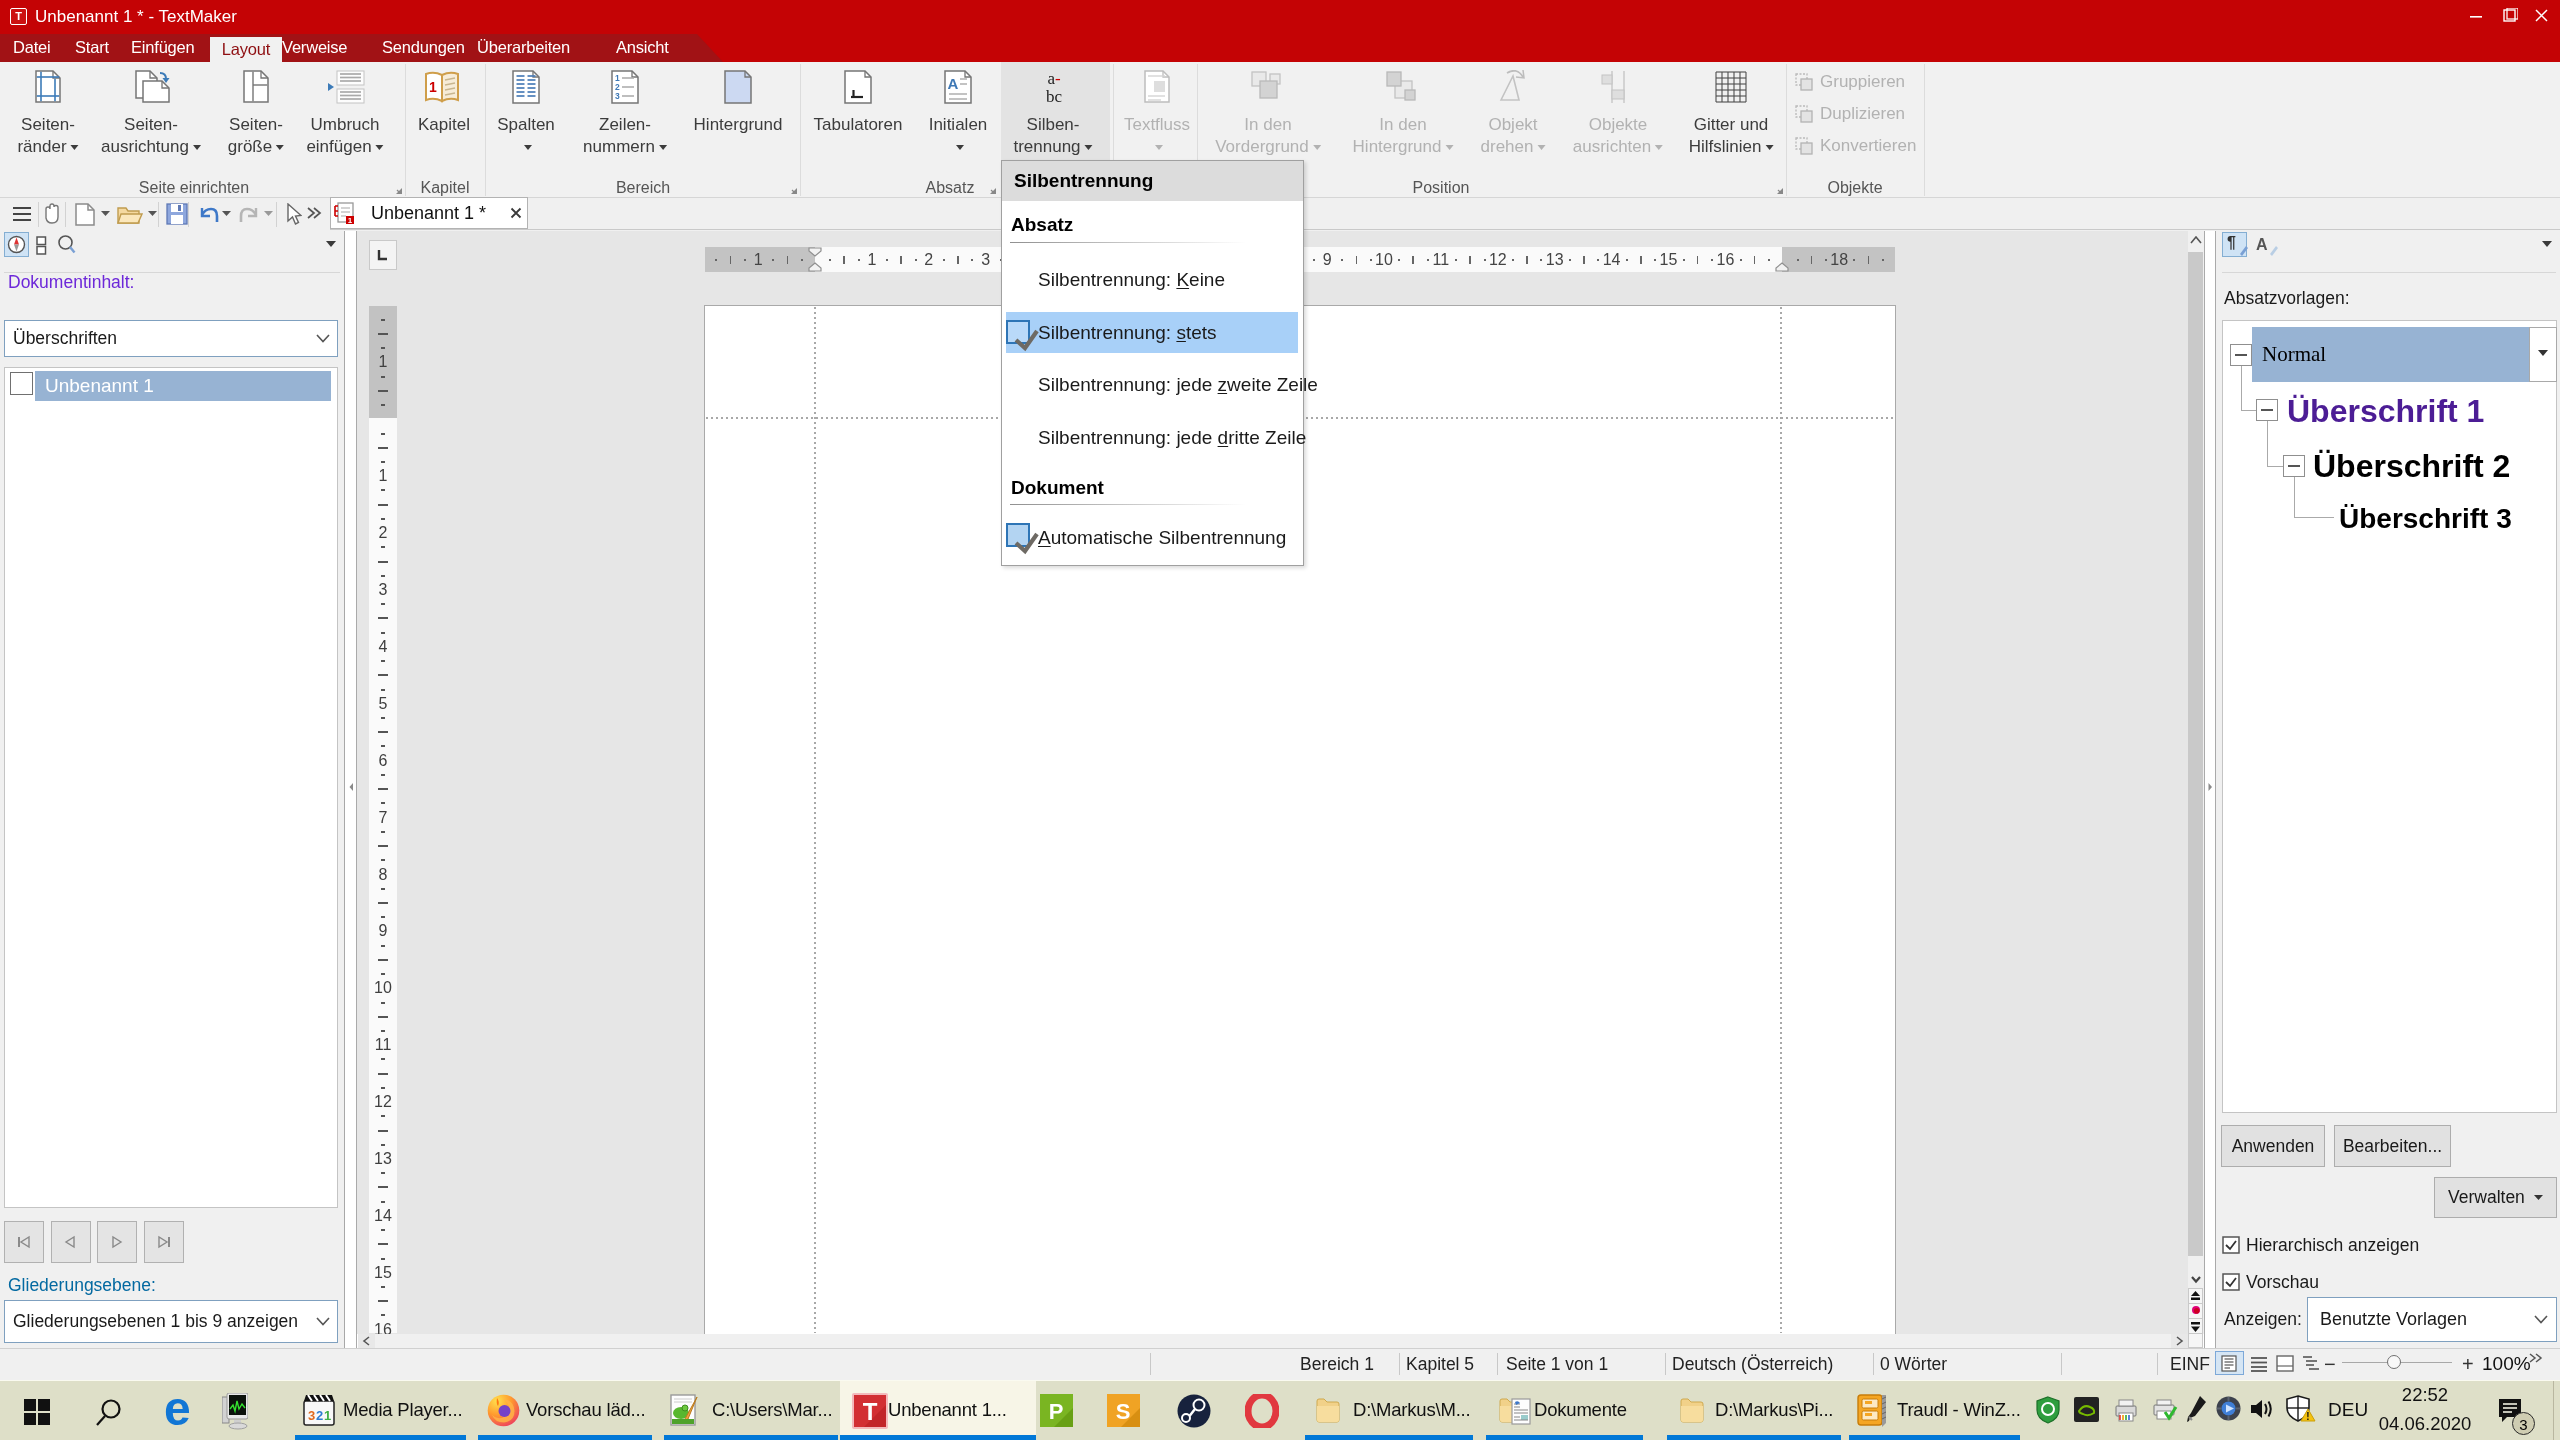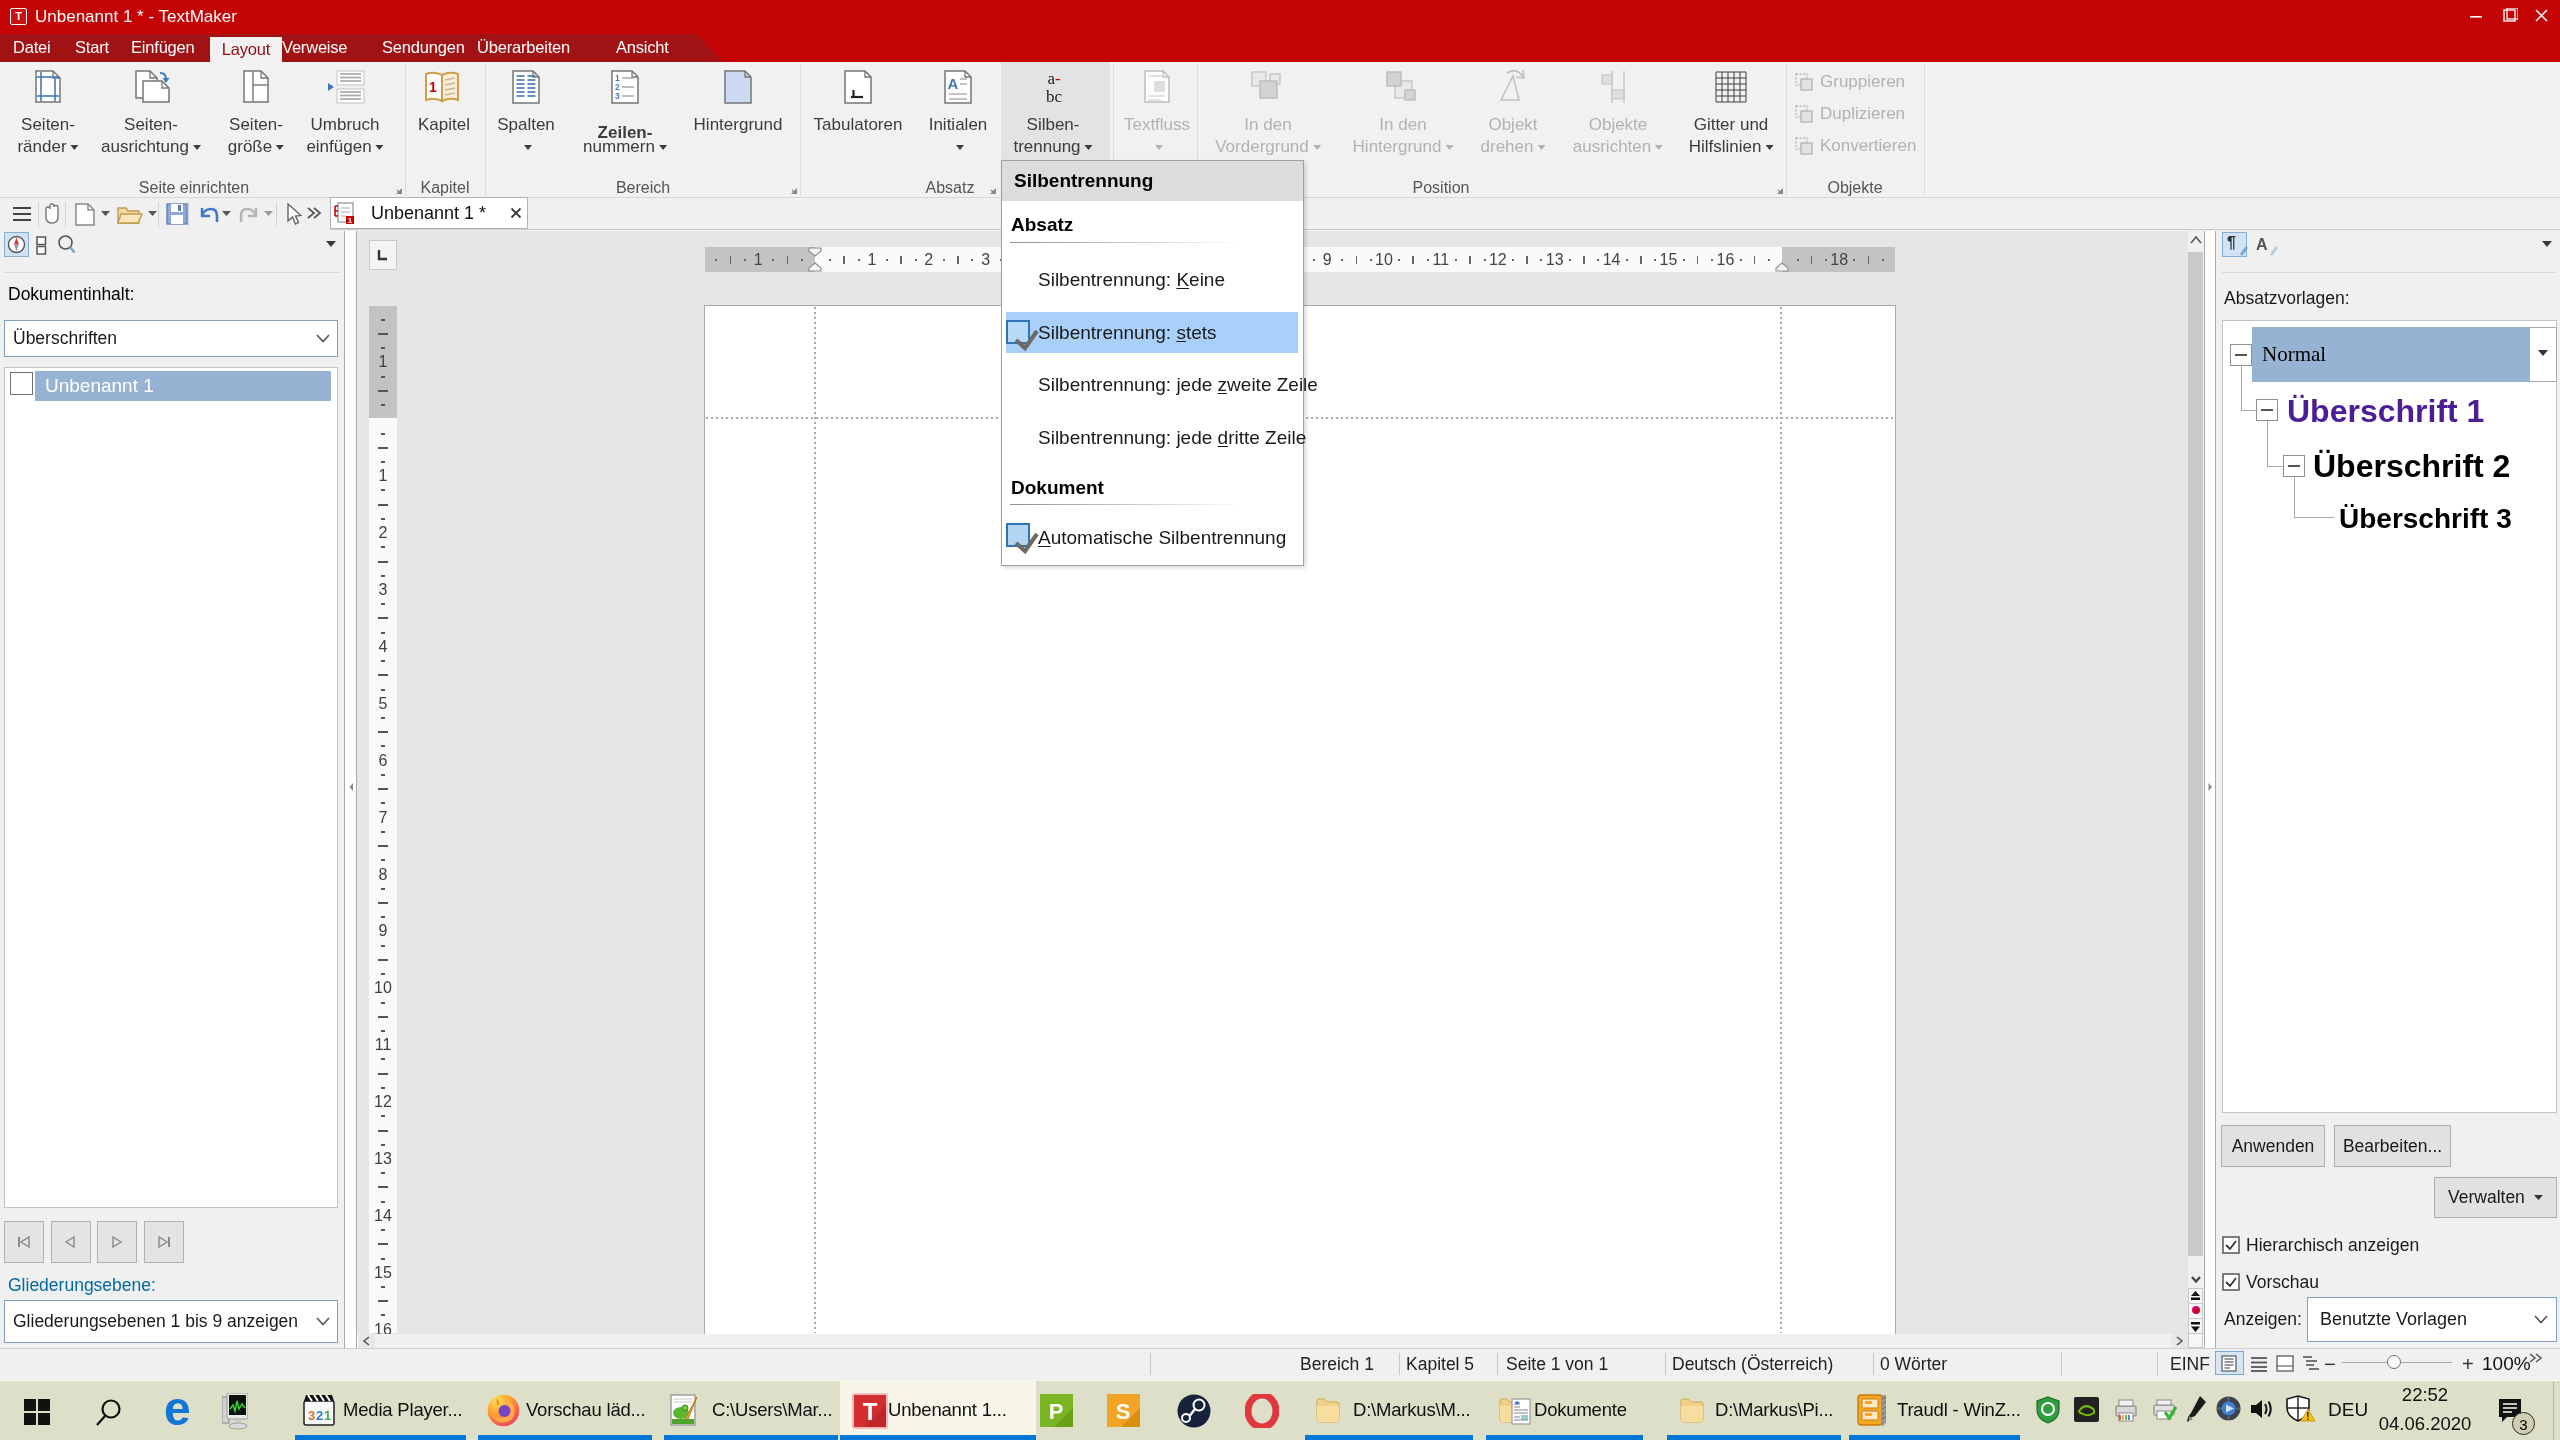--- a/index.html
+++ b/index.html
@@ -67,21 +67,21 @@
 <div style="left:48px;top:137px;transform:translateX(-50%);font-size:17px;color:#3c3c3c;font-weight:normal;white-space:nowrap;line-height:19px;">ränder<span style="display:inline-block;width:0;height:0;border-left:4.5px solid transparent;border-right:4.5px solid transparent;border-top:5px solid #3c3c3c;margin-left:4px;vertical-align:2px;"></span></div>
 <div style="left:151px;top:115px;transform:translateX(-50%);font-size:17px;color:#3c3c3c;font-weight:normal;white-space:nowrap;line-height:19px;">Seiten-</div>
 <div style="left:151px;top:137px;transform:translateX(-50%);font-size:17px;color:#3c3c3c;font-weight:normal;white-space:nowrap;line-height:19px;">ausrichtung<span style="display:inline-block;width:0;height:0;border-left:4.5px solid transparent;border-right:4.5px solid transparent;border-top:5px solid #3c3c3c;margin-left:4px;vertical-align:2px;"></span></div>
 <div style="left:256px;top:115px;transform:translateX(-50%);font-size:17px;color:#3c3c3c;font-weight:normal;white-space:nowrap;line-height:19px;">Seiten-</div>
 <div style="left:256px;top:137px;transform:translateX(-50%);font-size:17px;color:#3c3c3c;font-weight:normal;white-space:nowrap;line-height:19px;">größe<span style="display:inline-block;width:0;height:0;border-left:4.5px solid transparent;border-right:4.5px solid transparent;border-top:5px solid #3c3c3c;margin-left:4px;vertical-align:2px;"></span></div>
 <div style="left:345px;top:115px;transform:translateX(-50%);font-size:17px;color:#3c3c3c;font-weight:normal;white-space:nowrap;line-height:19px;">Umbruch</div>
 <div style="left:345px;top:137px;transform:translateX(-50%);font-size:17px;color:#3c3c3c;font-weight:normal;white-space:nowrap;line-height:19px;">einfügen<span style="display:inline-block;width:0;height:0;border-left:4.5px solid transparent;border-right:4.5px solid transparent;border-top:5px solid #3c3c3c;margin-left:4px;vertical-align:2px;"></span></div>
 <div style="left:444px;top:115px;transform:translateX(-50%);font-size:17px;color:#3c3c3c;font-weight:normal;white-space:nowrap;line-height:19px;">Kapitel</div>
 <div style="left:526px;top:115px;transform:translateX(-50%);font-size:17px;color:#3c3c3c;font-weight:normal;white-space:nowrap;line-height:19px;">Spalten</div>
 <div style="left:526px;top:137px;transform:translateX(-50%);font-size:17px;color:#3c3c3c;font-weight:normal;white-space:nowrap;line-height:19px;"><span style="display:inline-block;width:0;height:0;border-left:4.5px solid transparent;border-right:4.5px solid transparent;border-top:5px solid #3c3c3c;margin-left:4px;vertical-align:2px;"></span></div>
-<div style="left:625px;top:115px;transform:translateX(-50%);font-size:17px;color:#3c3c3c;font-weight:bold;white-space:nowrap;line-height:19px;margin-top:8px;">Zeilen-</div>
+<div style="left:625px;top:115px;transform:translateX(-50%);font-size:17px;color:#3c3c3c;font-weight:normal;white-space:nowrap;line-height:19px;">Zeilen-</div>
 <div style="left:625px;top:137px;transform:translateX(-50%);font-size:17px;color:#3c3c3c;font-weight:normal;white-space:nowrap;line-height:19px;">nummern<span style="display:inline-block;width:0;height:0;border-left:4.5px solid transparent;border-right:4.5px solid transparent;border-top:5px solid #3c3c3c;margin-left:4px;vertical-align:2px;"></span></div>
 <div style="left:738px;top:115px;transform:translateX(-50%);font-size:17px;color:#3c3c3c;font-weight:normal;white-space:nowrap;line-height:19px;">Hintergrund</div>
 <div style="left:858px;top:115px;transform:translateX(-50%);font-size:17px;color:#3c3c3c;font-weight:normal;white-space:nowrap;line-height:19px;">Tabulatoren</div>
 <div style="left:958px;top:115px;transform:translateX(-50%);font-size:17px;color:#3c3c3c;font-weight:normal;white-space:nowrap;line-height:19px;">Initialen</div>
 <div style="left:958px;top:137px;transform:translateX(-50%);font-size:17px;color:#3c3c3c;font-weight:normal;white-space:nowrap;line-height:19px;"><span style="display:inline-block;width:0;height:0;border-left:4.5px solid transparent;border-right:4.5px solid transparent;border-top:5px solid #3c3c3c;margin-left:4px;vertical-align:2px;"></span></div>
 <div class="" style="left:1001px;top:62px;width:109px;height:98px;background:#e3e3e3;"></div>
 <div style="left:1053px;top:115px;transform:translateX(-50%);font-size:17px;color:#3c3c3c;font-weight:normal;white-space:nowrap;line-height:19px;">Silben-</div>
 <div style="left:1053px;top:137px;transform:translateX(-50%);font-size:17px;color:#3c3c3c;font-weight:normal;white-space:nowrap;line-height:19px;">trennung<span style="display:inline-block;width:0;height:0;border-left:4.5px solid transparent;border-right:4.5px solid transparent;border-top:5px solid #3c3c3c;margin-left:4px;vertical-align:2px;"></span></div>
 <div style="left:1157px;top:115px;transform:translateX(-50%);font-size:17px;color:#b2b2b2;font-weight:normal;white-space:nowrap;line-height:19px;">Textfluss</div>
 <div style="left:1157px;top:137px;transform:translateX(-50%);font-size:17px;color:#b2b2b2;font-weight:normal;white-space:nowrap;line-height:19px;"><span style="display:inline-block;width:0;height:0;border-left:4.5px solid transparent;border-right:4.5px solid transparent;border-top:5px solid #b2b2b2;margin-left:4px;vertical-align:2px;"></span></div>
@@ -340,21 +340,21 @@
     <rect x="1" y="10.5" width="8.5" height="7.5" fill="#fff" stroke="#555" stroke-width="1.5"></rect>
   </svg>
 <svg style="left:58px;top:235px;" width="22" height="22" viewBox="0 0 22 22">
     <circle cx="7.5" cy="7.5" r="6.5" fill="none" stroke="#555" stroke-width="1.6"></circle>
     <line x1="12" y1="12" x2="16.5" y2="17.5" stroke="#7aa0d4" stroke-width="2.4"></line>
   </svg>
 <svg style="left:326px;top:241px;" width="10" height="7" viewBox="0 0 10 7">
     <polygon points="0,0 10,0 5.0,6" fill="#3a3a3a"></polygon>
   </svg>
 <div class="" style="left:4px;top:272px;width:336px;height:1px;background:#d7d7d7;"></div>
-<div class="" style="left:8px;top:284px;font-size:17.5px;color:#000000;font-weight:normal;white-space:nowrap;">Dokumentinhalt:</div>
+<div class="" style="left:8px;top:272px;font-size:17.5px;color:#6d28d9;font-weight:normal;white-space:nowrap;">Dokumentinhalt:</div>
 <div class="" style="left:4px;top:320px;width:334px;height:37px;background:#fff;border:1px solid #7fa0bf;"></div>
 <div class="" style="left:13px;top:320px;font-size:17.5px;color:#1a1a1a;font-weight:normal;white-space:nowrap;line-height:37px;">Überschriften</div>
 <svg style="left:316px;top:334px;" width="14" height="9" viewBox="0 0 14 9">
     <path d="M1 1 L7 7.5 L13 1" stroke="#555" stroke-width="1.6" fill="none"></path>
   </svg>
 <div class="" style="left:4px;top:367px;width:334px;height:841px;background:#fff;border:1px solid #c4c4c4;"></div>
 <div class="" style="left:10px;top:372px;width:23px;height:23px;background:#fff;border:1.5px solid #707070;"></div>
 <div class="" style="left:35px;top:371px;width:296px;height:30px;background:#97b3d3;"></div>
 <div class="" style="left:45px;top:371px;font-size:19px;color:#fff;font-weight:normal;white-space:nowrap;line-height:30px;">Unbenannt 1</div>
 <div class="" style="left:4.0px;top:1221px;width:40px;height:42px;background:#e4e4e4;border:1px solid #b1b1b1;"></div>

